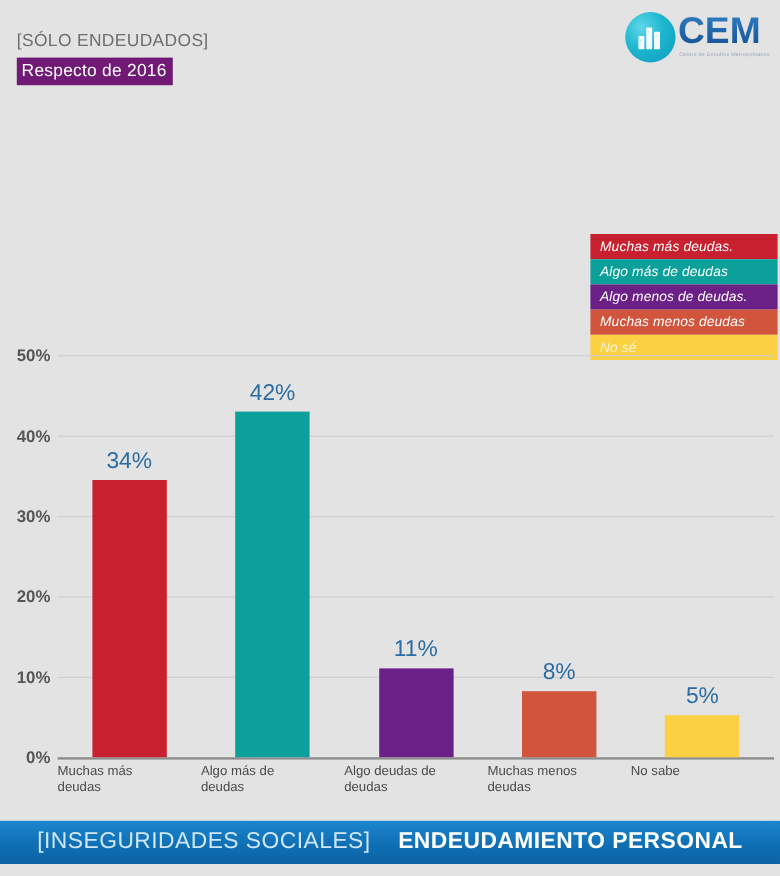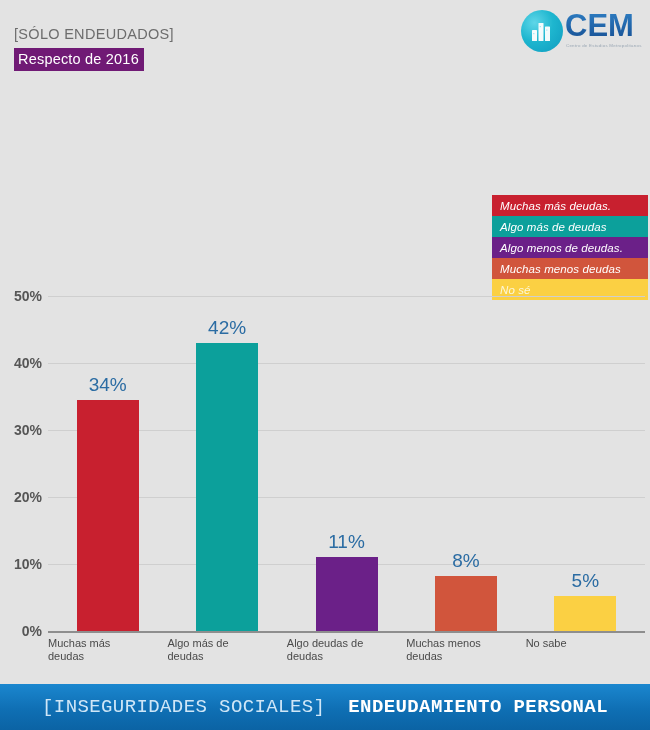--- a/index.html
+++ b/index.html
@@ -41,23 +41,23 @@
   .grid{position:absolute;left:0;right:0;height:1px;background:#cfcfcf;}
   .grid.zero{background:#8e8e8e;height:1.5px;}
   .bars{position:absolute;left:0;right:0;bottom:0;top:0;display:flex;}
   .bcell{flex:1;position:relative;}
   .bar{position:absolute;bottom:0;left:50%;transform:translateX(-50%);width:62px;}
   .bval{position:absolute;left:50%;transform:translateX(-50%);font-size:19px;color:#2b6ca3;white-space:nowrap;}
   .xlabels{position:absolute;left:48px;right:5px;top:341px;display:flex;}
   .xcell{flex:1;text-align:left;font-size:11px;color:#4a4a4a;line-height:13px;}
 
   
-  .footer{position:absolute;left:0;top:684px;width:650px;height:46px;
+  .footer{position:absolute;left:0;top:684px;width:650px;height:36px;
     background:linear-gradient(180deg,#1b87cf 0%,#0f6fb4 55%,#0b63a4 100%);
-    display:flex;align-items:center;justify-content:center;font-family:Liberation Mono, monospace;}
+    display:flex;align-items:center;justify-content:center;}
   .ft-light{font-size:19px;color:#cfe6f7;letter-spacing:.4px;}
   .ft-bold{font-size:19px;color:#ffffff;font-weight:bold;letter-spacing:.4px;margin-left:23px;}
 </style>
 </head>
 <body>
 
 <div id="page">
 
   <div class="hdr">
     <div class="hdr-line">

